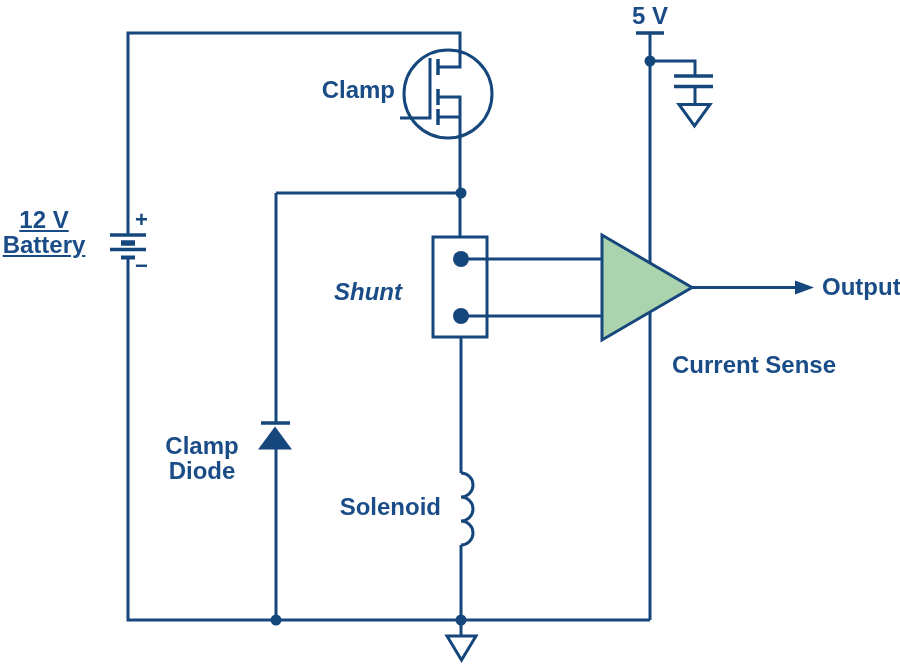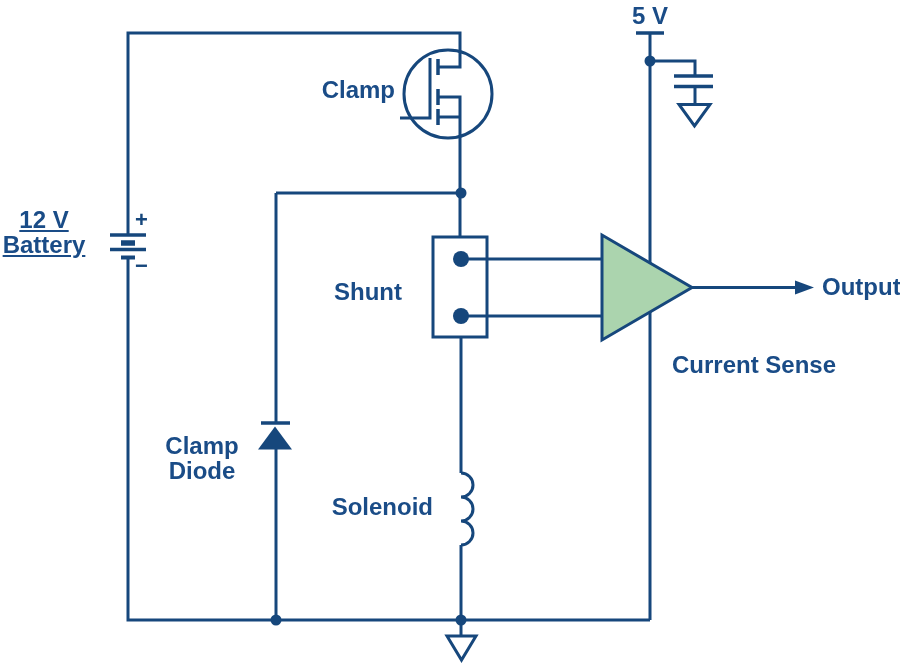--- a/index.html
+++ b/index.html
@@ -112,27 +112,27 @@
   <div class="lbl ta-r" style="left:280px; top:77px; width:115px;">Clamp</div>
 
   <div class="lbl ta-c" style="left:0px; top:207px; width:88px;text-decoration:underline;">
     <div>12 V</div>
     <div>Battery</div>
   </div>
 
   <div class="sign" style="left:135px; top:209px;">+</div>
   <div class="sign" style="left:135px; top:255px;">−</div>
 
-  <div class="lbl ta-r" style="left:300px; top:279px; width:102px;">Shunt</div>
+  <div class="lbl ta-r" style="left:300px; top:279px; width:102px;font-style:italic;">Shunt</div>
 
   <div class="lbl ta-c" style="left:152px; top:433px; width:100px;">
     <div>Clamp</div>
     <div>Diode</div>
   </div>
 
-  <div class="lbl ta-r" style="left:320px; top:494px; width:113px;">Solenoid</div>
+  <div class="lbl ta-r" style="left:328px; top:494px; width:113px;">Solenoid</div>
 
   <div class="lbl" style="left:672px; top:352px;">
     <div>Current Sense</div>
   </div>
 
   <div class="lbl" style="left:822px; top:274px;">Output</div>
 </div>
 
 </body></html>

